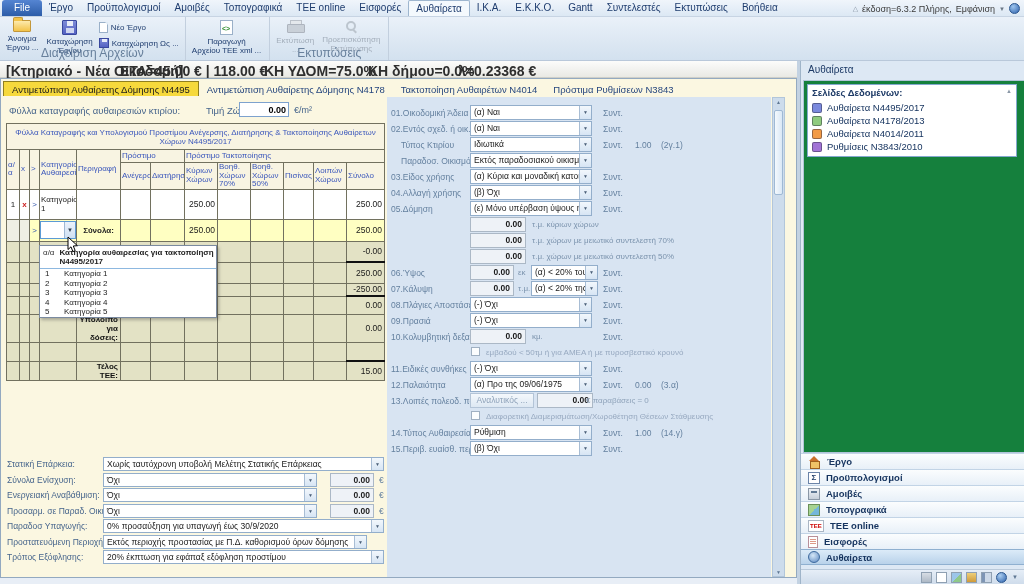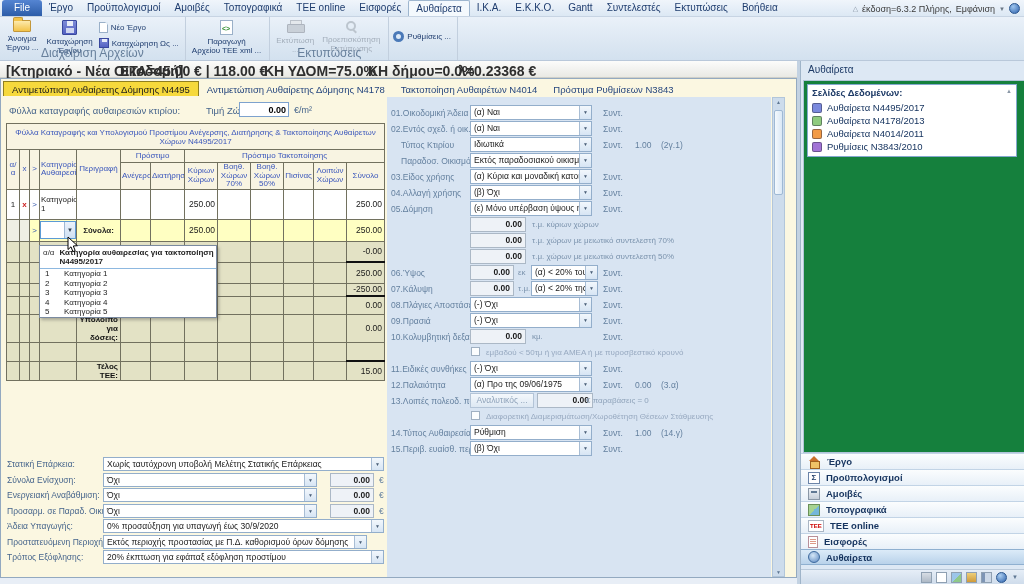--- a/index.html
+++ b/index.html
@@ -55,21 +55,21 @@
   .dtab{padding:2px 8px 1px;white-space:nowrap;}
   .dtab.active{background:#f6d93c;border:1px solid #8f7f1f;border-bottom:none;color:#1b1b1b;}
   .caption{position:absolute;left:8px;top:26px;font-size:9.5px;color:#46658c;}
   .zonelabel{position:absolute;left:205px;top:26px;font-size:9.5px;color:#46658c;}
   .zone{position:absolute;left:238px;top:23px;width:50px;height:15px;border:1px solid #7da2ce;font-size:9px;font-weight:bold;text-align:right;padding-right:2px;font-family:"Liberation Sans",sans-serif;}
   .zoneunit{position:absolute;left:293px;top:26px;font-size:9px;color:#46658c;}
 
   
   table.ws{position:absolute;left:5px;top:44px;border-collapse:collapse;table-layout:fixed;width:378px;background:#fbf7e1;}
   .ws td,.ws th{border:1px solid #72715f;font-size:8px;overflow:hidden;padding:0 1px;vertical-align:middle;}
-  .ws th{color:#3a56bb;font-weight:normal;background:#f8f4e2;text-align:center;line-height:8.5px;}
+  .ws th{color:#3a56bb;font-weight:normal;background:#f8f4e2;text-align:left;line-height:8.5px;}
   .ws .ttl{font-size:8px;height:26px;background:#f8f4e2;color:#3a56bb;text-align:center;}
   .ws tr.r1 td{height:30px;background:#fff;}
   .ws tr.sum td{height:22px;background:#ffffc2;}
   .ws tr.sum td.gray{background:#efefe4;}
   .ws tr.olv td{background:#e3e2c5;}
   .ws td.num{text-align:right;font-size:8.5px;color:#1a1a1a;padding-right:2px;}
   .ws td.lbl{text-align:right;font-weight:bold;color:#111;font-size:8px;padding-right:2px;line-height:9px;}
   .ws td.ctr{text-align:center;}
   .ws .xred{color:#c22;font-weight:bold;text-align:center;}
   .ws .gtb{color:#3355aa;text-align:center;}
@@ -219,26 +219,20 @@
         <div>Εκτύπωση</div>
         <div>...</div>
       </div>
       <div class="bigbtn dis">
         <div class="bicon icon-zoom"></div>
         <div>Προεπισκόπηση</div>
         <div>Εκτύπωσης</div>
       </div>
       <div class="glabel">Εκτυπώσεις</div>
     </div>
-    <div class="rgroup" style="border-right:1px solid #c2cfde;">
-      <div class="smbtn" style="margin-top:12px;">
-        <span class="icon-gear"></span>
-        <span>Ρυθμίσεις ...</span>
-      </div>
-    </div>
   </div>
 
   <div class="statusbar">
     <span style="left:6px">[Κτηριακό - Νέα Οικοδομή]</span>
     <span style="left:120px">ΕΤΑ=45.00 € | 118.00 €</span>
     <span style="left:264px">ΚΗ ΥΔΟΜ=75.0%</span>
     <span style="left:368px">ΚΗ δήμου=0.0%</span>
     <span style="left:458px">λ=0.23368 €</span>
   </div>
 
@@ -611,21 +605,21 @@
         <span class="bnb">0.00</span>
         <span class="beur">€</span>
       </div>
       <div class="brow">
         <span class="bl2">Προσαρμ. σε Παραδ. Οικισμό:</span>
         <div class="bdd" style="width:214px"><span>Όχι</span><span class="arr">▼</span></div>
         <span class="bnb">0.00</span>
         <span class="beur">€</span>
       </div>
       <div class="brow">
-        <span class="bl2">Άδεια Υπαγωγής:</span>
+        <span class="bl2">Παραδοσ Υπαγωγής:</span>
         <div class="bdd" style="width:281px"><span>0% προσαύξηση για υπαγωγή έως 30/9/2020</span><span class="arr">▼</span></div>
       </div>
       <div class="brow">
         <span class="bl2">Προστατευόμενη Περιοχή:</span>
         <div class="bdd" style="width:264px"><span>Εκτός περιοχής προστασίας με Π.Δ. καθορισμού όρων δόμησης</span><span class="arr">▼</span></div>
       </div>
       <div class="brow">
         <span class="bl2">Τρόπος Εξόφλησης:</span>
         <div class="bdd" style="width:281px"><span>20% έκπτωση για εφάπαξ εξόφληση προστίμου</span><span class="arr">▼</span></div>
       </div>

